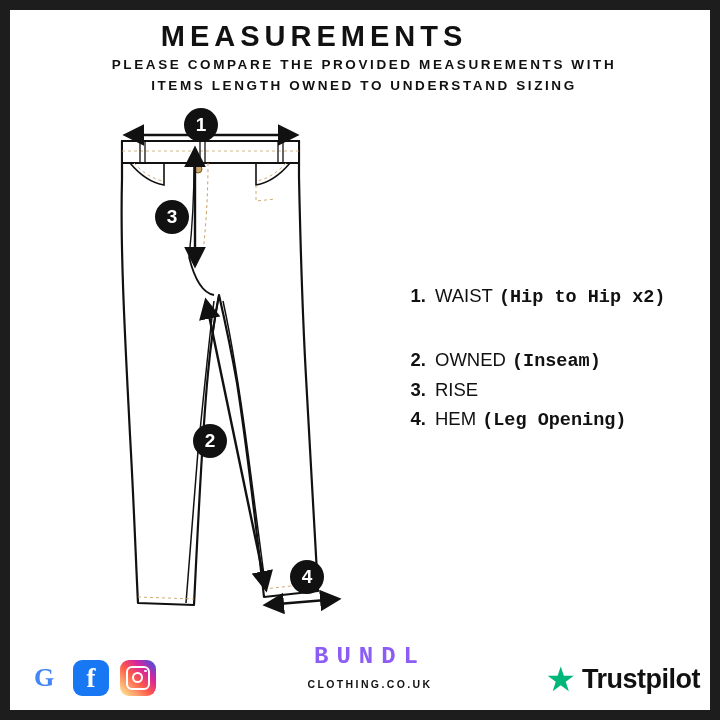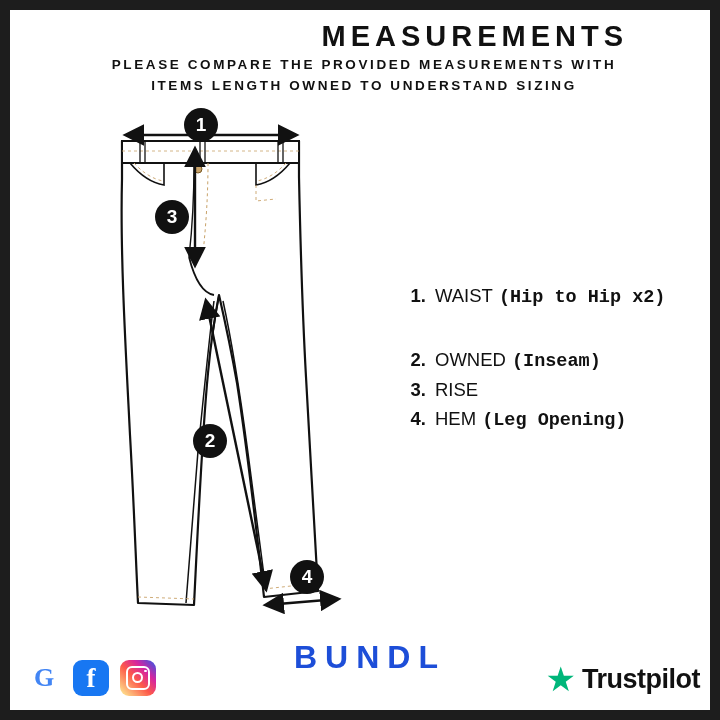--- a/index.html
+++ b/index.html
@@ -23,21 +23,21 @@
   .frame-top { left: 0; top: 0; width: 720px; height: 10px; }
   .frame-bottom { left: 0; bottom: 0; width: 720px; height: 10px; }
   .frame-left { left: 0; top: 0; width: 10px; height: 720px; }
   .frame-right { right: 0; top: 0; width: 10px; height: 720px; }
 
   .title {
     position: absolute;
     top: 20px;
     left: 0;
     width: 628px;
-    text-align: right;
+    text-align: center;
     font-size: 29px;
     font-weight: bold;
     letter-spacing: 5px;
     color: #111111;
   }
   .subtitle {
     position: absolute;
     top: 54px;
     left: 64px;
     width: 600px;
@@ -101,25 +101,26 @@
 
   
   .brand {
     position: absolute;
     left: 255px;
     top: 640px;
     width: 230px;
     text-align: center;
   }
   .brand-name {
-    font-size: 32px;
+    font-size: 24px;
     font-weight: bold;
     letter-spacing: 8px;
-    color: #1d4ed8;
+    color: #8b5cf6;
     line-height: 34px;
+    font-family: Liberation Mono, monospace;
   }
   .brand-sub {
     font-size: 10.5px;
     font-weight: bold;
     letter-spacing: 2.4px;
     color: #111111;
     margin-top: 4px;
   }
 
   .social {
@@ -280,20 +281,21 @@
     </div>
     <div class="legend-row">
       <span class="legend-num">4.</span>
       <span class="legend-label">HEM</span>
       <span class="legend-paren" style="margin-left:6px;">(Leg Opening)</span>
     </div>
   </div>
 
   <div class="brand">
     <div class="brand-name">BUNDL</div>
+    <div class="brand-sub">CLOTHING.CO.UK</div>
   </div>
 
   <div class="social">
     <div class="social-ic ic-google">
       <span>G</span>
     </div>
     <div class="social-ic ic-facebook">
       <span>f</span>
     </div>
     <div class="social-ic ic-instagram">

